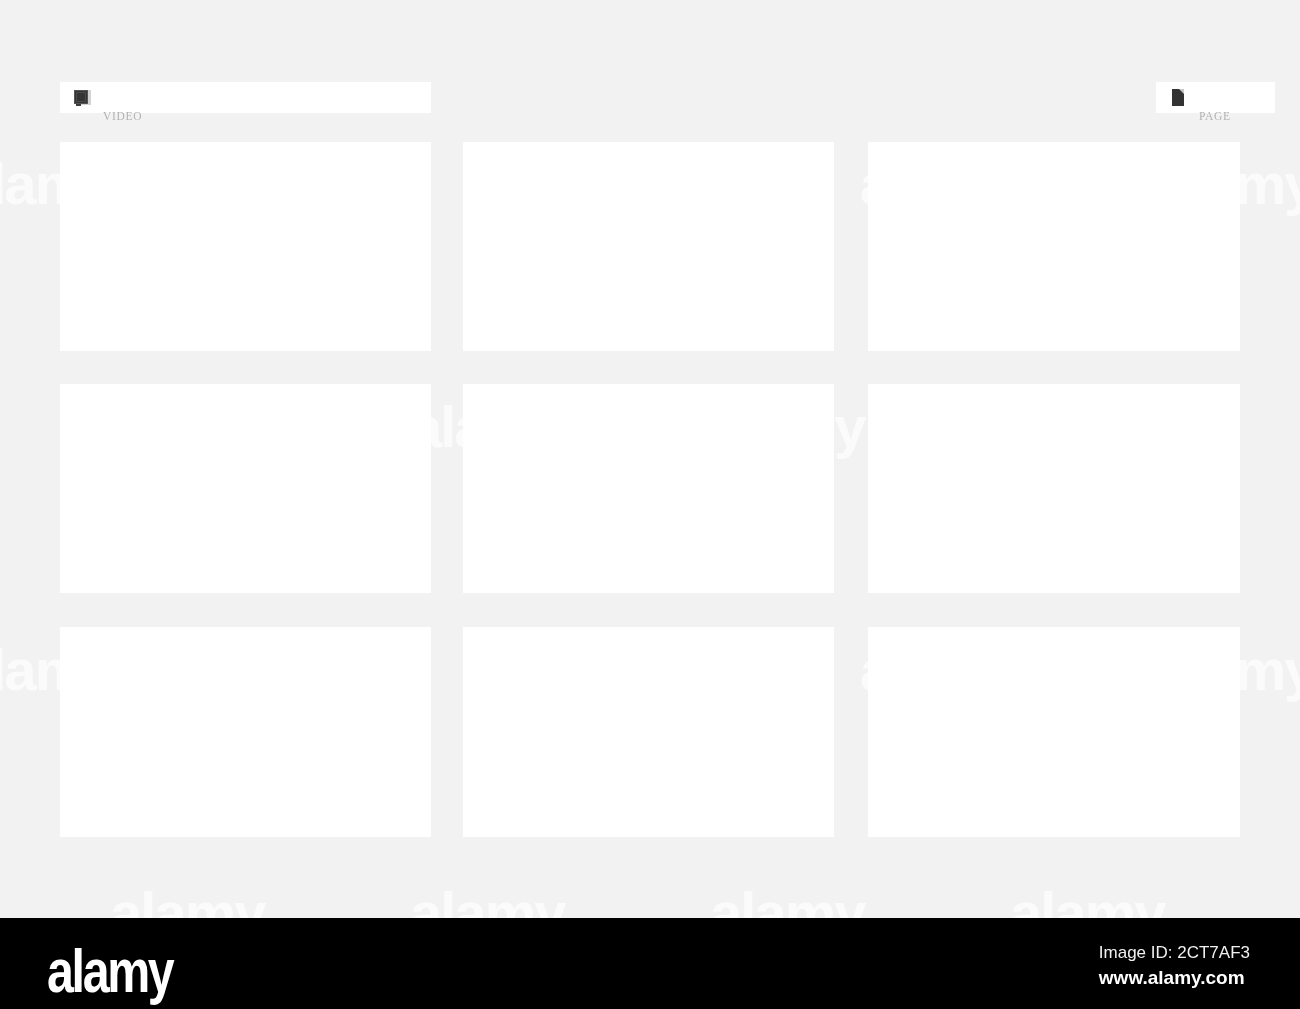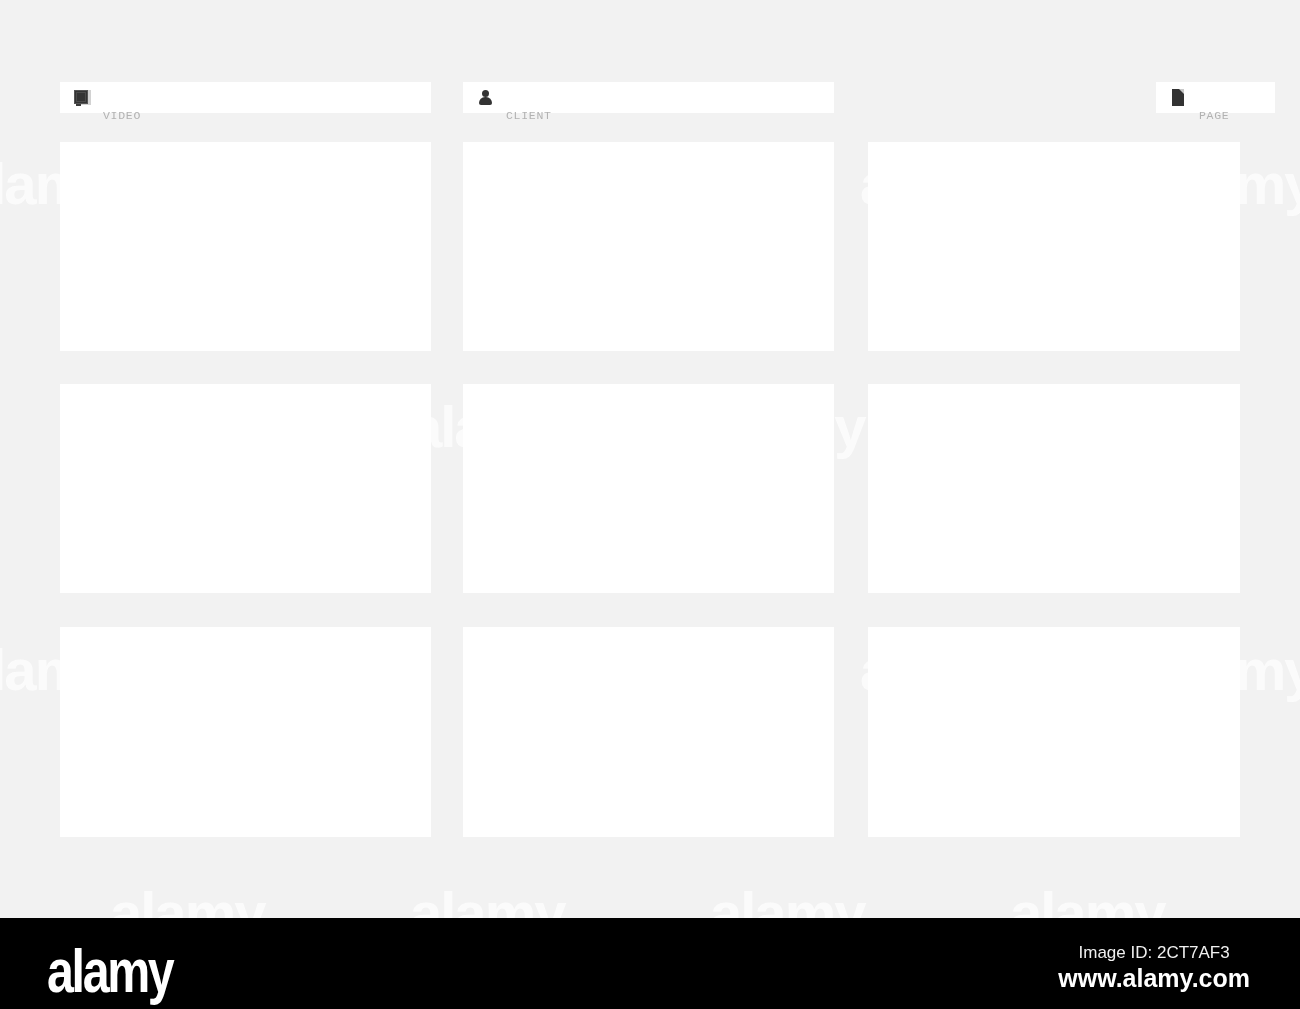--- a/index.html
+++ b/index.html
@@ -66,21 +66,21 @@
   }
   #field-video  { left: 60px;   width: 371px; }
   #field-client { left: 463px;  width: 371px; }
   #field-date   { left: 868px;  width: 221px; }
   #field-page   { left: 1156px; width: 119px; }
 
   .field-label {
     font-size: 11.5px;
     letter-spacing: 0.7px;
     color: #b2b2b2;
-    font-family: Liberation Mono, monospace;
+    font-family: Liberation Serif, serif;
     margin-left: 11px;
     text-transform: uppercase;
     margin-top: 36px;
   }
   .field-icon {
     width: 19px;
     height: 19px;
     flex: 0 0 19px;
     position: relative;
   }
@@ -202,34 +202,34 @@
     font-size: 62px;
     line-height: 1;
     letter-spacing: -3px;
     transform: scaleX(0.78);
     transform-origin: left top;
   }
   #footer-right {
     position: absolute;
     right: 50px;
     top: 23px;
-    text-align: center;
+    text-align: left;
   }
   #footer-image-id {
     color: #f0f0f0;
     font-family: "Liberation Sans", sans-serif;
     font-size: 17px;
     line-height: 24px;
     white-space: nowrap;
   }
   #footer-url {
     color: #ffffff;
     font-family: "Liberation Sans", sans-serif;
     font-weight: bold;
-    font-size: 25px;
+    font-size: 19px;
     line-height: 26px;
     white-space: nowrap;
   }
 </style>
 </head>
 <body>
 
 <div id="watermark-layer">
     <div class="wm" style="left: -40px; top: 155px; color: rgb(255, 255, 255);">alamy</div>
     <div class="wm" style="left: 260px; top: 155px; color: rgb(255, 255, 255);">alamy</div>
@@ -269,27 +269,20 @@
 
     <div class="field-box" id="field-video">
       <span class="field-icon">
         <span class="icon-video-back"></span>
         <span class="icon-video-front"></span>
         <span class="icon-video-tab"></span>
       </span>
       <span class="field-label">VIDEO</span>
     </div>
 
-    <div class="field-box" id="field-client">
-      <span class="field-icon">
-        <span class="icon-client-head"></span>
-        <span class="icon-client-body"></span>
-      </span>
-      <span class="field-label">CLIENT</span>
-    </div>
 
 
     <div class="field-box" id="field-page">
       <span class="field-icon">
         <span class="icon-page-body"></span>
         <span class="icon-page-fold"></span>
       </span>
       <span class="field-label">PAGE</span>
     </div>
 

